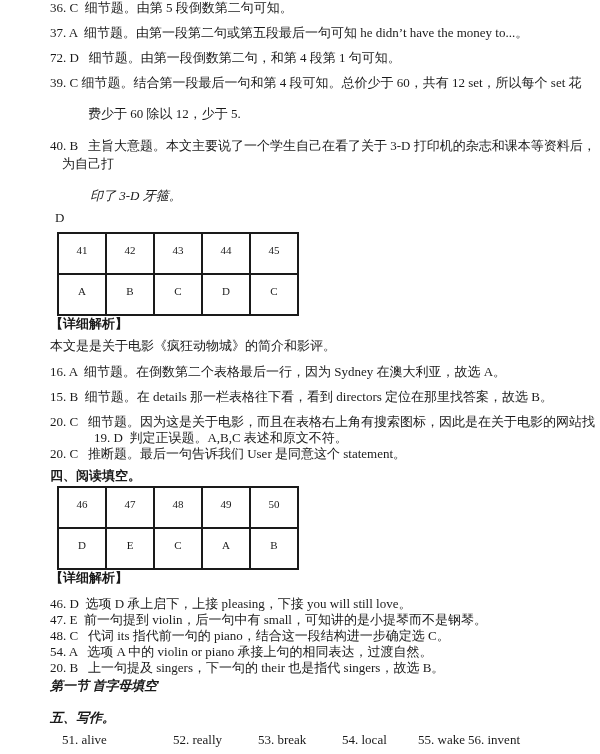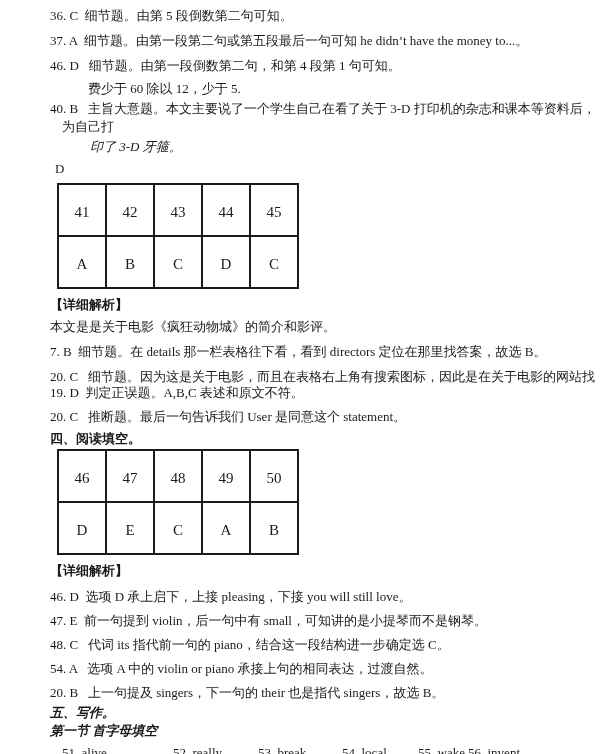--- a/index.html
+++ b/index.html
@@ -5,47 +5,48 @@
   html,body{margin:0;padding:0;background:#ffffff;}
   body{
     width:600px;height:754px;overflow:hidden;
     font-family:"Liberation Serif","DejaVu Serif",serif;
     color:#1a1a1a;
   }
   .page{padding:0 10px 0 50px;width:540px;}
   .l{font-size:13px;line-height:16px;white-space:pre;}
   .b{font-weight:bold;}
   .bi{font-weight:bold;font-style:italic;}
-  .mt0{margin-top:0;}  .mt2{margin-top:2px;} .mt4{margin-top:4px;}
-  .mt6{margin-top:6px;}.mt7{margin-top:7px;} .mt8{margin-top:8px;}
+  .mt0{margin-top:0;margin-left:44px;}  .mt2{margin-top:2px;} .mt4{margin-top:16px;}
+  .mt6{margin-top:6px;}.mt7{margin-top:15px;} .mt8{margin-top:0;}
   .mt9{margin-top:9px;}.mt10{margin-top:10px;}
   .ml5{margin-left:5px;} .ml7{margin-left:7px;}
   .ml12{margin-left:12px;} .ml38{margin-left:38px;} .ml40{margin-left:40px;font-style:italic;}
   table.answers{
     border-collapse:separate;border-spacing:0;
     border:1px solid #1a1a1a;background:#fff;
   }
   table.answers td{
     width:44px;height:29px;border:1px solid #1a1a1a;
-    text-align:center;vertical-align:top;padding-top:20px;
-    font-size:15px;line-height:15px;
+    text-align:center;vertical-align:top;padding-top:9px;
+    font-size:11px;line-height:15px;
   }
   .words-row{position:relative;height:16px;font-size:13px;}
   .words-row span{position:absolute;top:0;white-space:pre;}
   .w0{left:12px;} .w1{left:123px;} .w2{left:208px;}
   .w3{left:292px;} .w4{left:368px;} .w5{left:418px;}
 </style>
 </head>
 <body>
 
 <div class="page">
 
   <div class="l mt8">36. C  细节题。由第 5 段倒数第二句可知。</div>
   <div class="l mt9">37. A  细节题。由第一段第二句或第五段最后一句可知 he didn’t have the money to...。</div>
-  <div class="l mt9">46. D   细节题。由第一段倒数第二句，和第 4 段第 1 句可知。</div>
+  <div class="l mt9">72. D   细节题。由第一段倒数第二句，和第 4 段第 1 句可知。</div>
+  <div class="l mt9">39. C 细节题。结合第一段最后一句和第 4 段可知。总价少于 60，共有 12 set，所以每个 set 花</div>
   <div class="l mt7 ml38">费少于 60 除以 12，少于 5.</div>
   <div class="l mt4">40. B   主旨大意题。本文主要说了一个学生自己在看了关于 3-D 打印机的杂志和课本等资料后，</div>
   <div class="l mt2 ml12">为自己打</div>
   <div class="l mt4 ml40">印了 3-D 牙箍。</div>
 
   <div class="l mt6 ml5">D</div>
 
   <table class="answers mt6 ml7">
     <tbody>
         <tr>
@@ -60,21 +61,22 @@
       <td>B</td>
       <td>C</td>
       <td>D</td>
       <td>C</td>
     </tr>
   </tbody>
     </table>
 
   <div class="l b mt8">【详细解析】</div>
   <div class="l mt6">本文是是关于电影《疯狂动物城》的简介和影评。</div>
-  <div class="l mt9">7. B  细节题。在 details 那一栏表格往下看，看到 directors 定位在那里找答案，故选 B。</div>
+  <div class="l mt10">16. A  细节题。在倒数第二个表格最后一行，因为 Sydney 在澳大利亚，故选 A。</div>
+  <div class="l mt9">15. B  细节题。在 details 那一栏表格往下看，看到 directors 定位在那里找答案，故选 B。</div>
   <div class="l mt9">20. C   细节题。因为这是关于电影，而且在表格右上角有搜索图标，因此是在关于电影的网站找</div>
   <div class="l mt0">19. D  判定正误题。A,B,C 表述和原文不符。</div>
   <div class="l mt8">20. C   推断题。最后一句告诉我们 User 是同意这个 statement。</div>
 
   <div class="l b mt6">四、阅读填空。</div>
 
   <table class="answers mt2 ml7">
     <tbody>
         <tr>
       <td>46</td>
@@ -93,22 +95,22 @@
   </tbody>
     </table>
 
   <div class="l b mt8">【详细解析】</div>
   <div class="l mt10">46. D  选项 D 承上启下，上接 pleasing，下接 you will still love。</div>
   <div class="l mt8">47. E  前一句提到 violin，后一句中有 small，可知讲的是小提琴而不是钢琴。</div>
   <div class="l mt8">48. C   代词 its 指代前一句的 piano，结合这一段结构进一步确定选 C。</div>
   <div class="l mt8">54. A   选项 A 中的 violin or piano 承接上句的相同表达，过渡自然。</div>
   <div class="l mt8">20. B   上一句提及 singers，下一句的 their 也是指代 singers，故选 B。</div>
 
+  <div class="l bi mt2">第一节 首字母填空</div>
   <div class="l bi mt4">五、写作。</div>
-  <div class="l bi mt2">第一节 首字母填空</div>
 
   <div class="words-row mt6">
     <span class="w0">51. alive</span>
     <span class="w1">52. really</span>
     <span class="w2">53. break</span>
     <span class="w3">54. local</span>
     <span class="w4">55. wake</span>
     <span class="w5">56. invent</span>
   </div>
 

